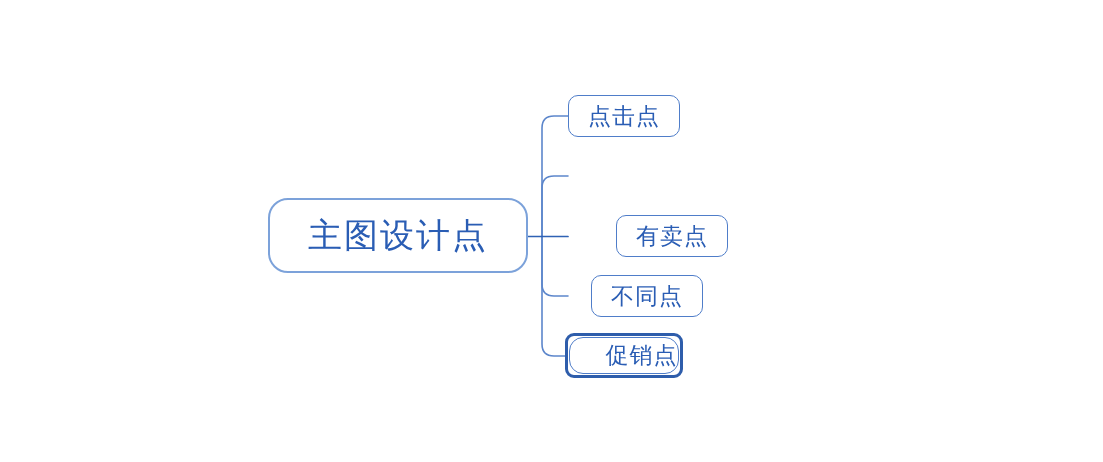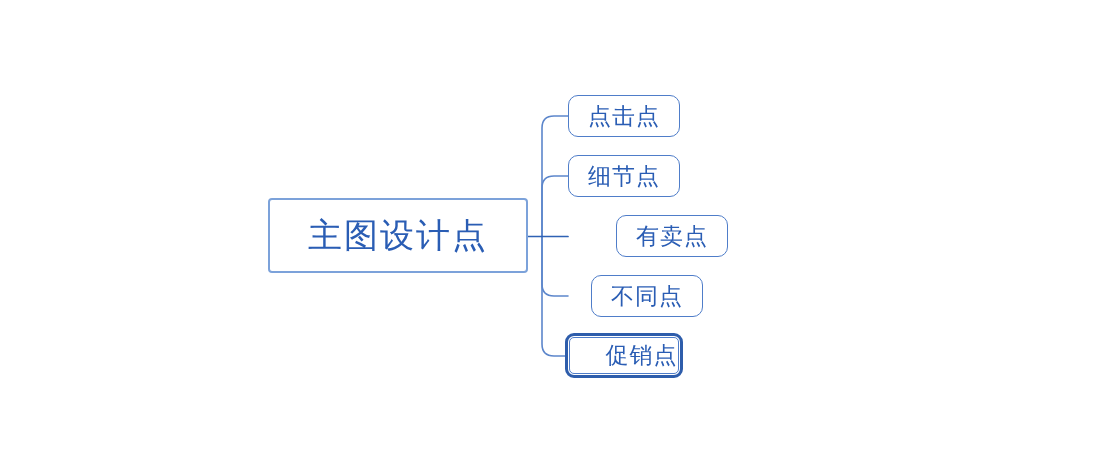--- a/index.html
+++ b/index.html
@@ -34,21 +34,21 @@
     color: #2a5db4;
     cursor: default;
     user-select: none;
   }
   .root-node {
     left: 268px;
     top: 198px;
     width: 260px;
     height: 75px;
     border: 2px solid #7ca2da;
-    border-radius: 4px;
+    border-radius: 20px;
     font-size: 34px;
     letter-spacing: 2px;
   }
   .subtopic {
     left: 568px;
     width: 112px;
     height: 42px;
     border: 1.5px solid #4f7dc9;
     border-radius: 10px;
     font-size: 23px;
@@ -69,21 +69,21 @@
     border: 3px solid #2e5dab;
     border-radius: 9px;
     padding: 1px;
     background: #ffffff;
   }
   .selected-inner {
     width: 100%;
     height: 100%;
     box-sizing: border-box;
     border: 1.5px solid #4f7dc9;
-    border-radius: 5px;
+    border-radius: 14px;
     display: flex;
     align-items: center;
     justify-content: center;
     font-size: 23px;
     letter-spacing: 1px;
     color: #2a5db4;
     background: #ffffff;
     user-select: none;
     padding-left: 35px;
   }
@@ -107,23 +107,20 @@
   </svg>
 
   <div class="node root-node">
     <span>主图设计点</span>
   </div>
 
   <div class="node subtopic subtopic-1">
     <span>点击点</span>
   </div>
 
-  <div class="node subtopic subtopic-2">
-    <span>细节点</span>
-  </div>
 
   <div class="node subtopic subtopic-3">
     <span>有卖点</span>
   </div>
 
   <div class="node subtopic subtopic-4">
     <span>不同点</span>
   </div>
 
   <div class="selected-wrap">

